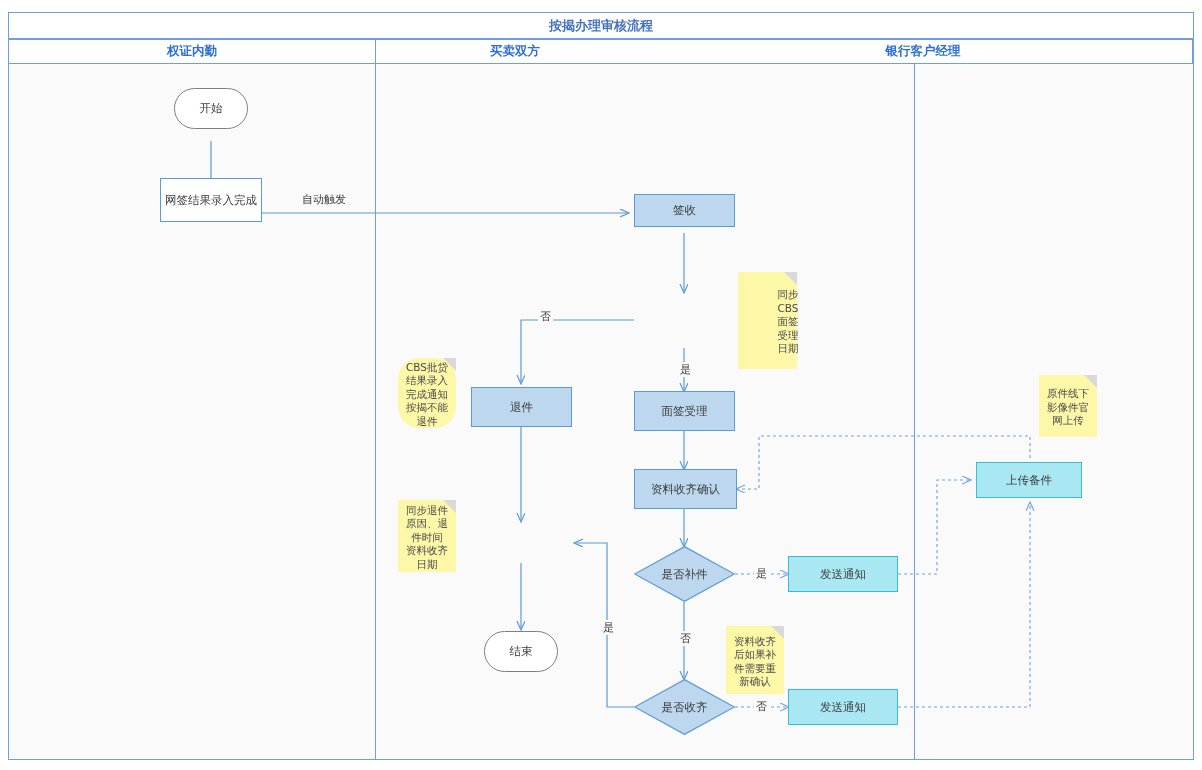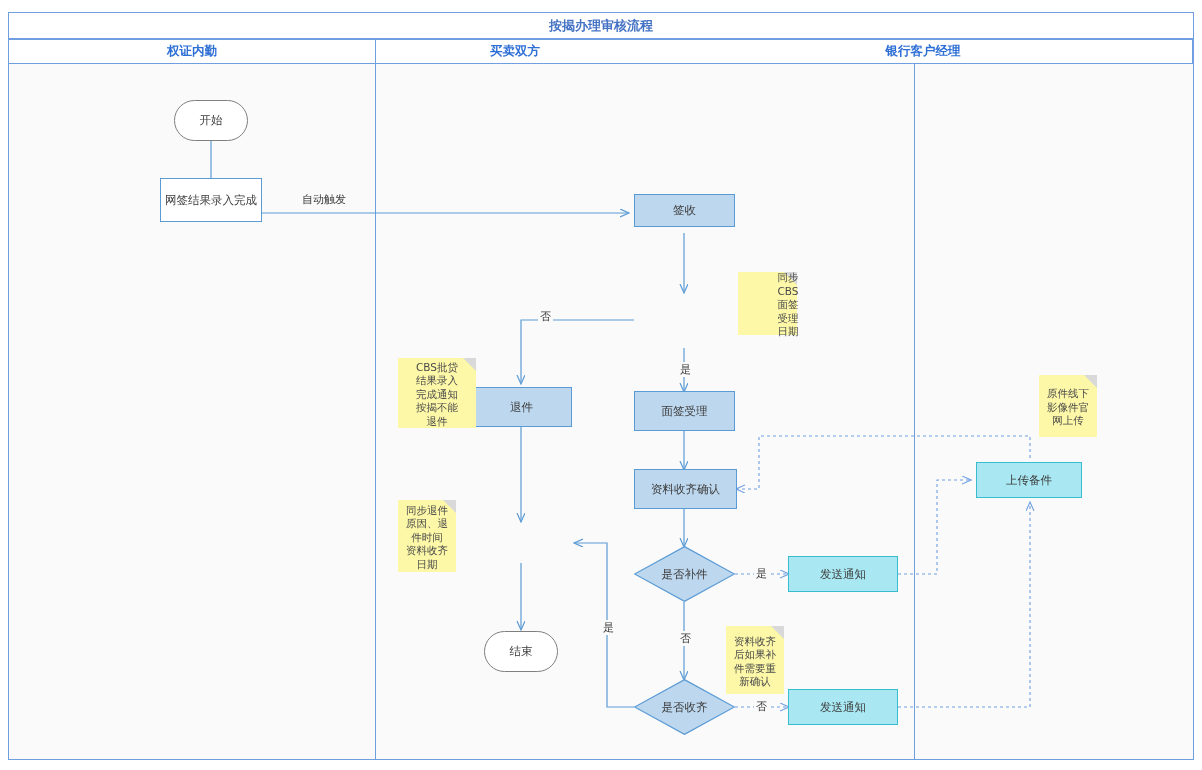--- a/index.html
+++ b/index.html
@@ -239,21 +239,21 @@
   </svg>
 
   <div class="edge-label" style="left:300px;top:192px;">自动触发</div>
   <div class="edge-label" style="left:538px;top:309px;">否</div>
   <div class="edge-label" style="left:678px;top:362px;">是</div>
   <div class="edge-label" style="left:754px;top:566px;">是</div>
   <div class="edge-label" style="left:678px;top:631px;">否</div>
   <div class="edge-label" style="left:754px;top:699px;">否</div>
   <div class="edge-label" style="left:601px;top:620px;">是</div>
 
-  <div class="node n-terminator" style="left:174px;top:100px;width:74px;height:41px;">开始</div>
+  <div class="node n-terminator" style="left:174px;top:88px;width:74px;height:41px;">开始</div>
 
   <div class="node n-process-plain" style="left:160px;top:178px;width:102px;height:44px;">网签结果录入完成</div>
 
   <div class="node n-process" style="left:634px;top:194px;width:101px;height:33px;">签收</div>
 
 
   <div class="node n-process" style="left:471px;top:387px;width:101px;height:40px;">退件</div>
 
   <div class="node n-process" style="left:634px;top:391px;width:101px;height:40px;">面签受理</div>
 
@@ -275,26 +275,26 @@
 
   <div class="node n-cyan-light" style="left:788px;top:556px;width:110px;height:36px;">发送通知</div>
 
   <div class="node n-cyan-light" style="left:788px;top:689px;width:110px;height:36px;">发送通知</div>
 
   <div class="node n-cyan-light" style="left:976px;top:462px;width:106px;height:36px;">上传备件</div>
 
 
   <div class="node n-terminator" style="left:484px;top:631px;width:74px;height:41px;">结束</div>
 
-  <div class="note" style="left:738px;top:272px;width:59px;height:63px;padding-left:45px;">
+  <div class="note" style="left:738px;top:272px;width:59px;height:97px;padding-left:45px;">
     <span class="fold"></span>
     <span class="txt">同步CBS<br>面签受理<br>日期</span>
   </div>
 
-  <div class="note" style="left:398px;top:358px;width:78px;height:70px;">
+  <div class="note" style="left:398px;top:358px;width:58px;height:70px;border-radius:21px;">
     <span class="fold"></span>
     <span class="txt">CBS批贷<br>结果录入<br>完成通知<br>按揭不能<br>退件</span>
   </div>
 
   <div class="note" style="left:398px;top:500px;width:58px;height:72px;">
     <span class="fold"></span>
     <span class="txt">同步退件<br>原因、退<br>件时间<br>资料收齐<br>日期</span>
   </div>
 
   <div class="note" style="left:726px;top:626px;width:58px;height:68px;">

